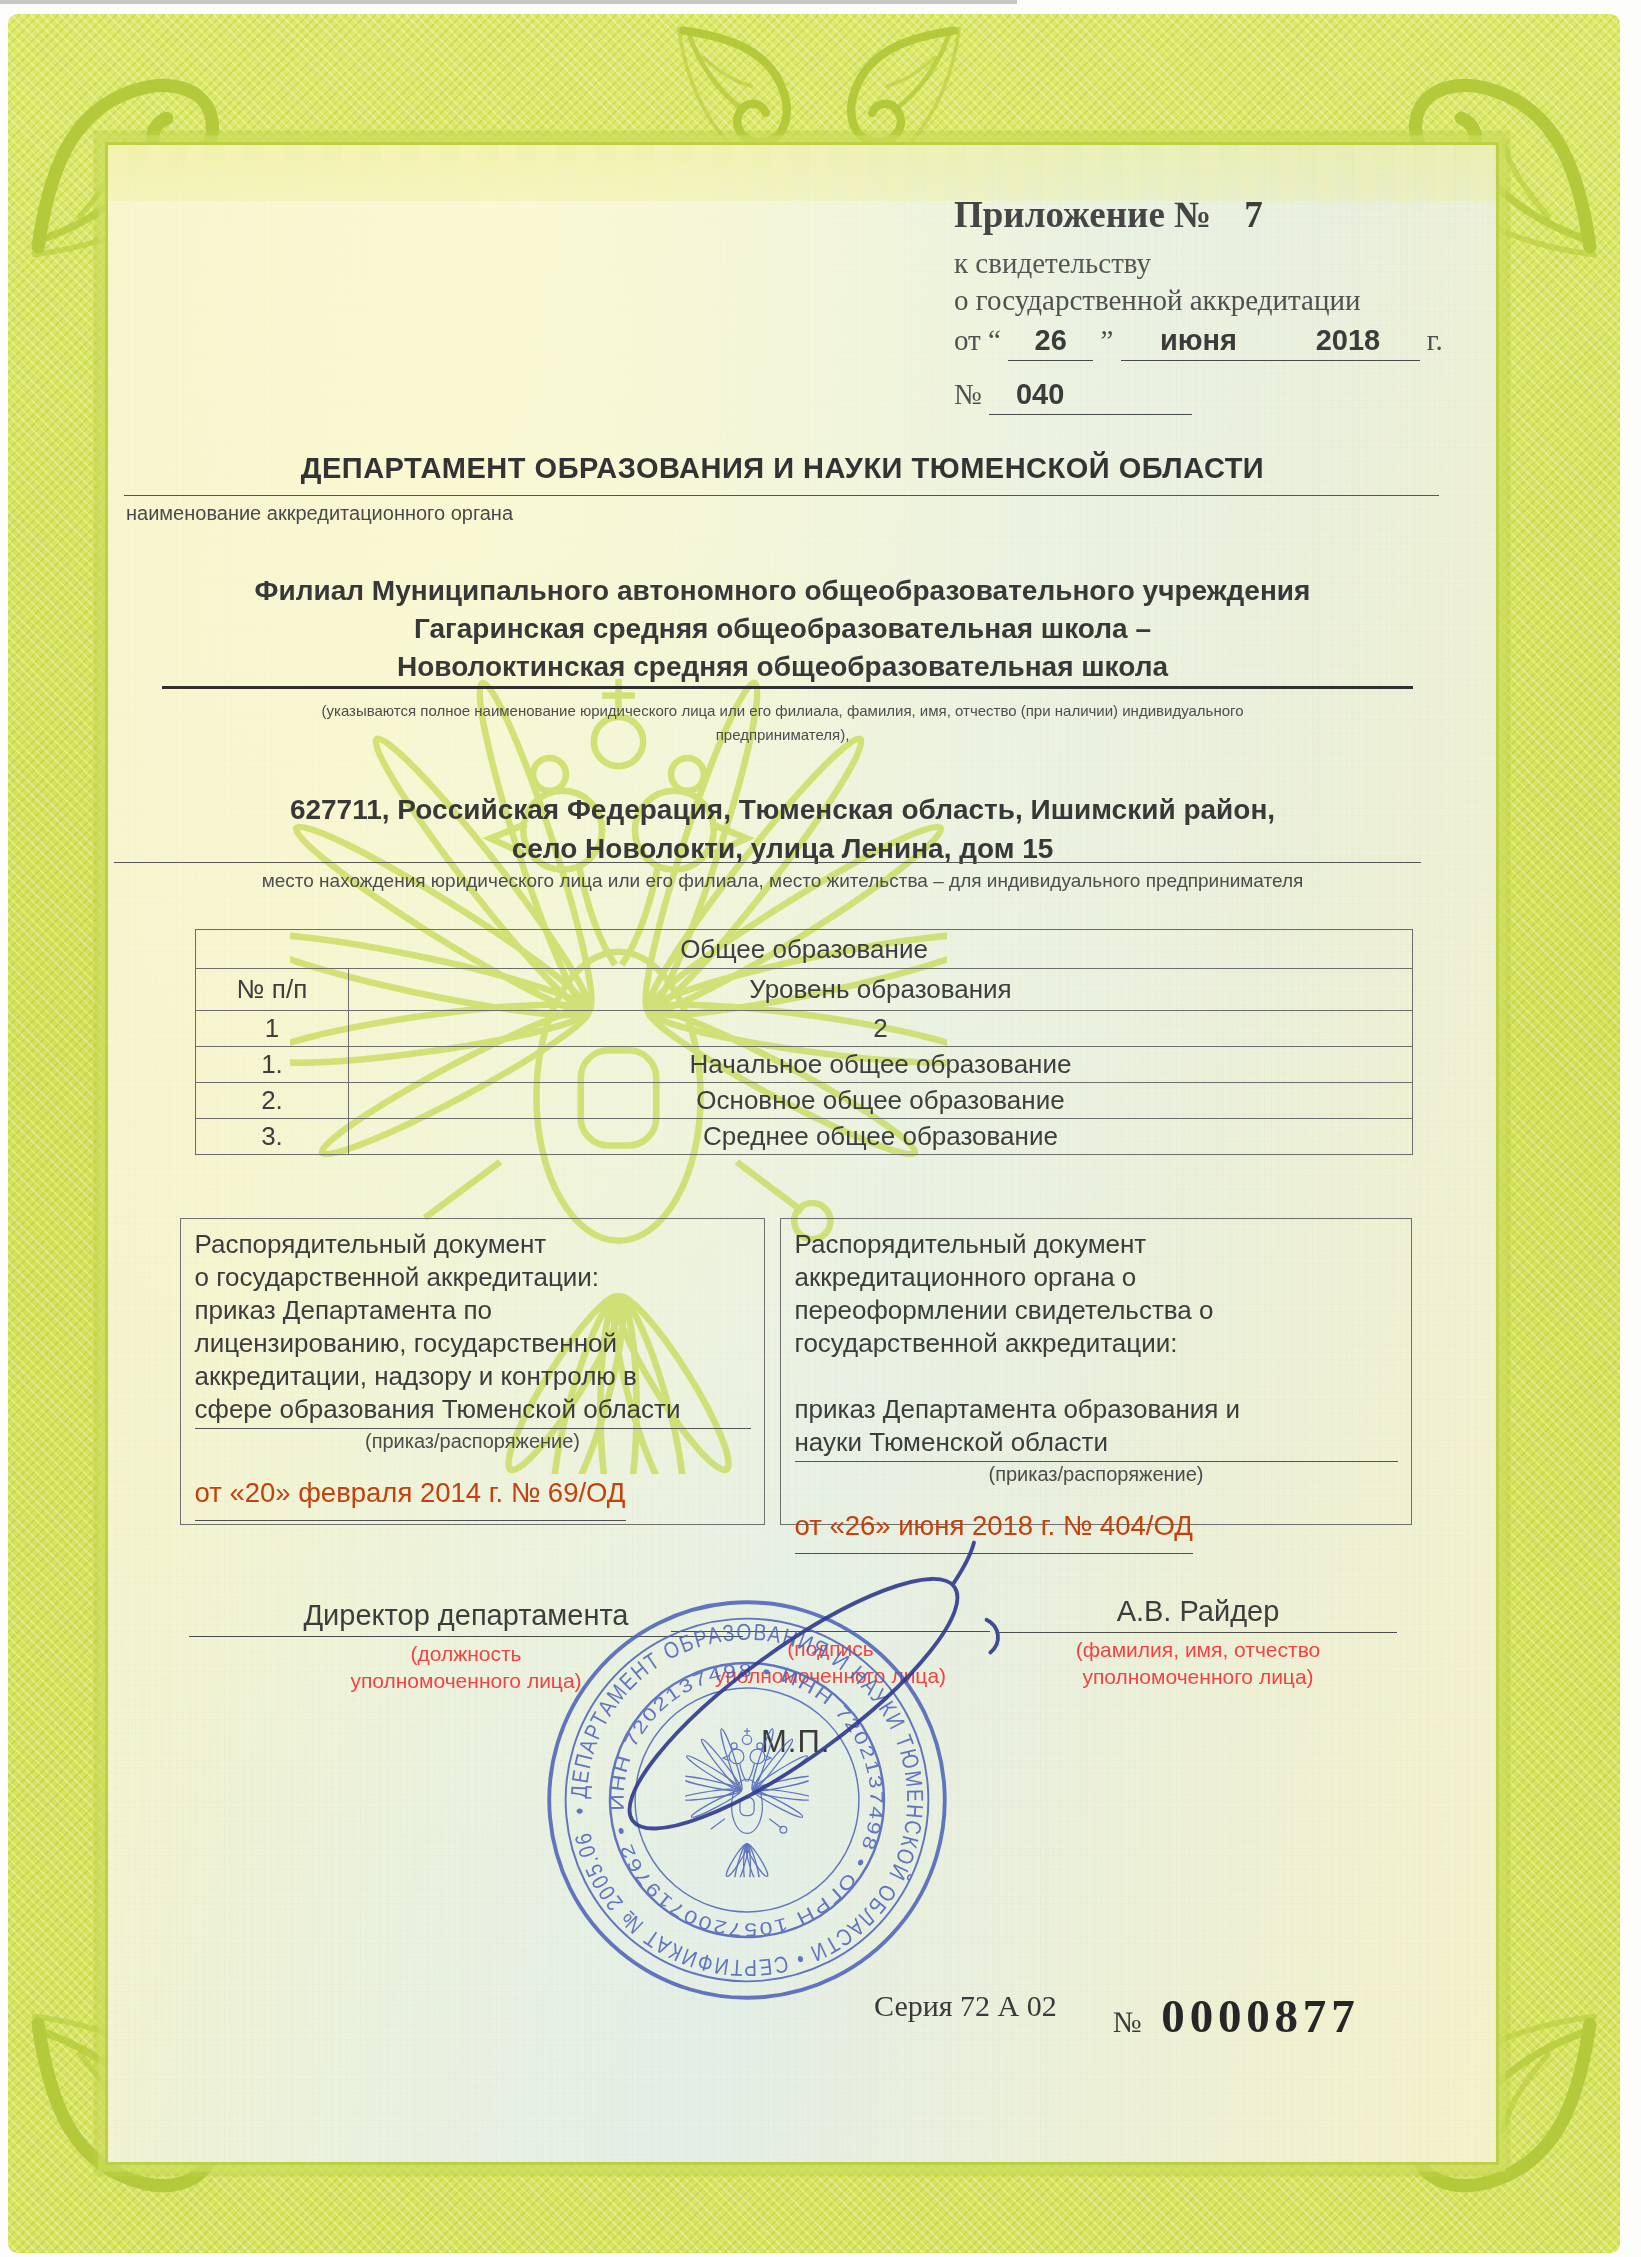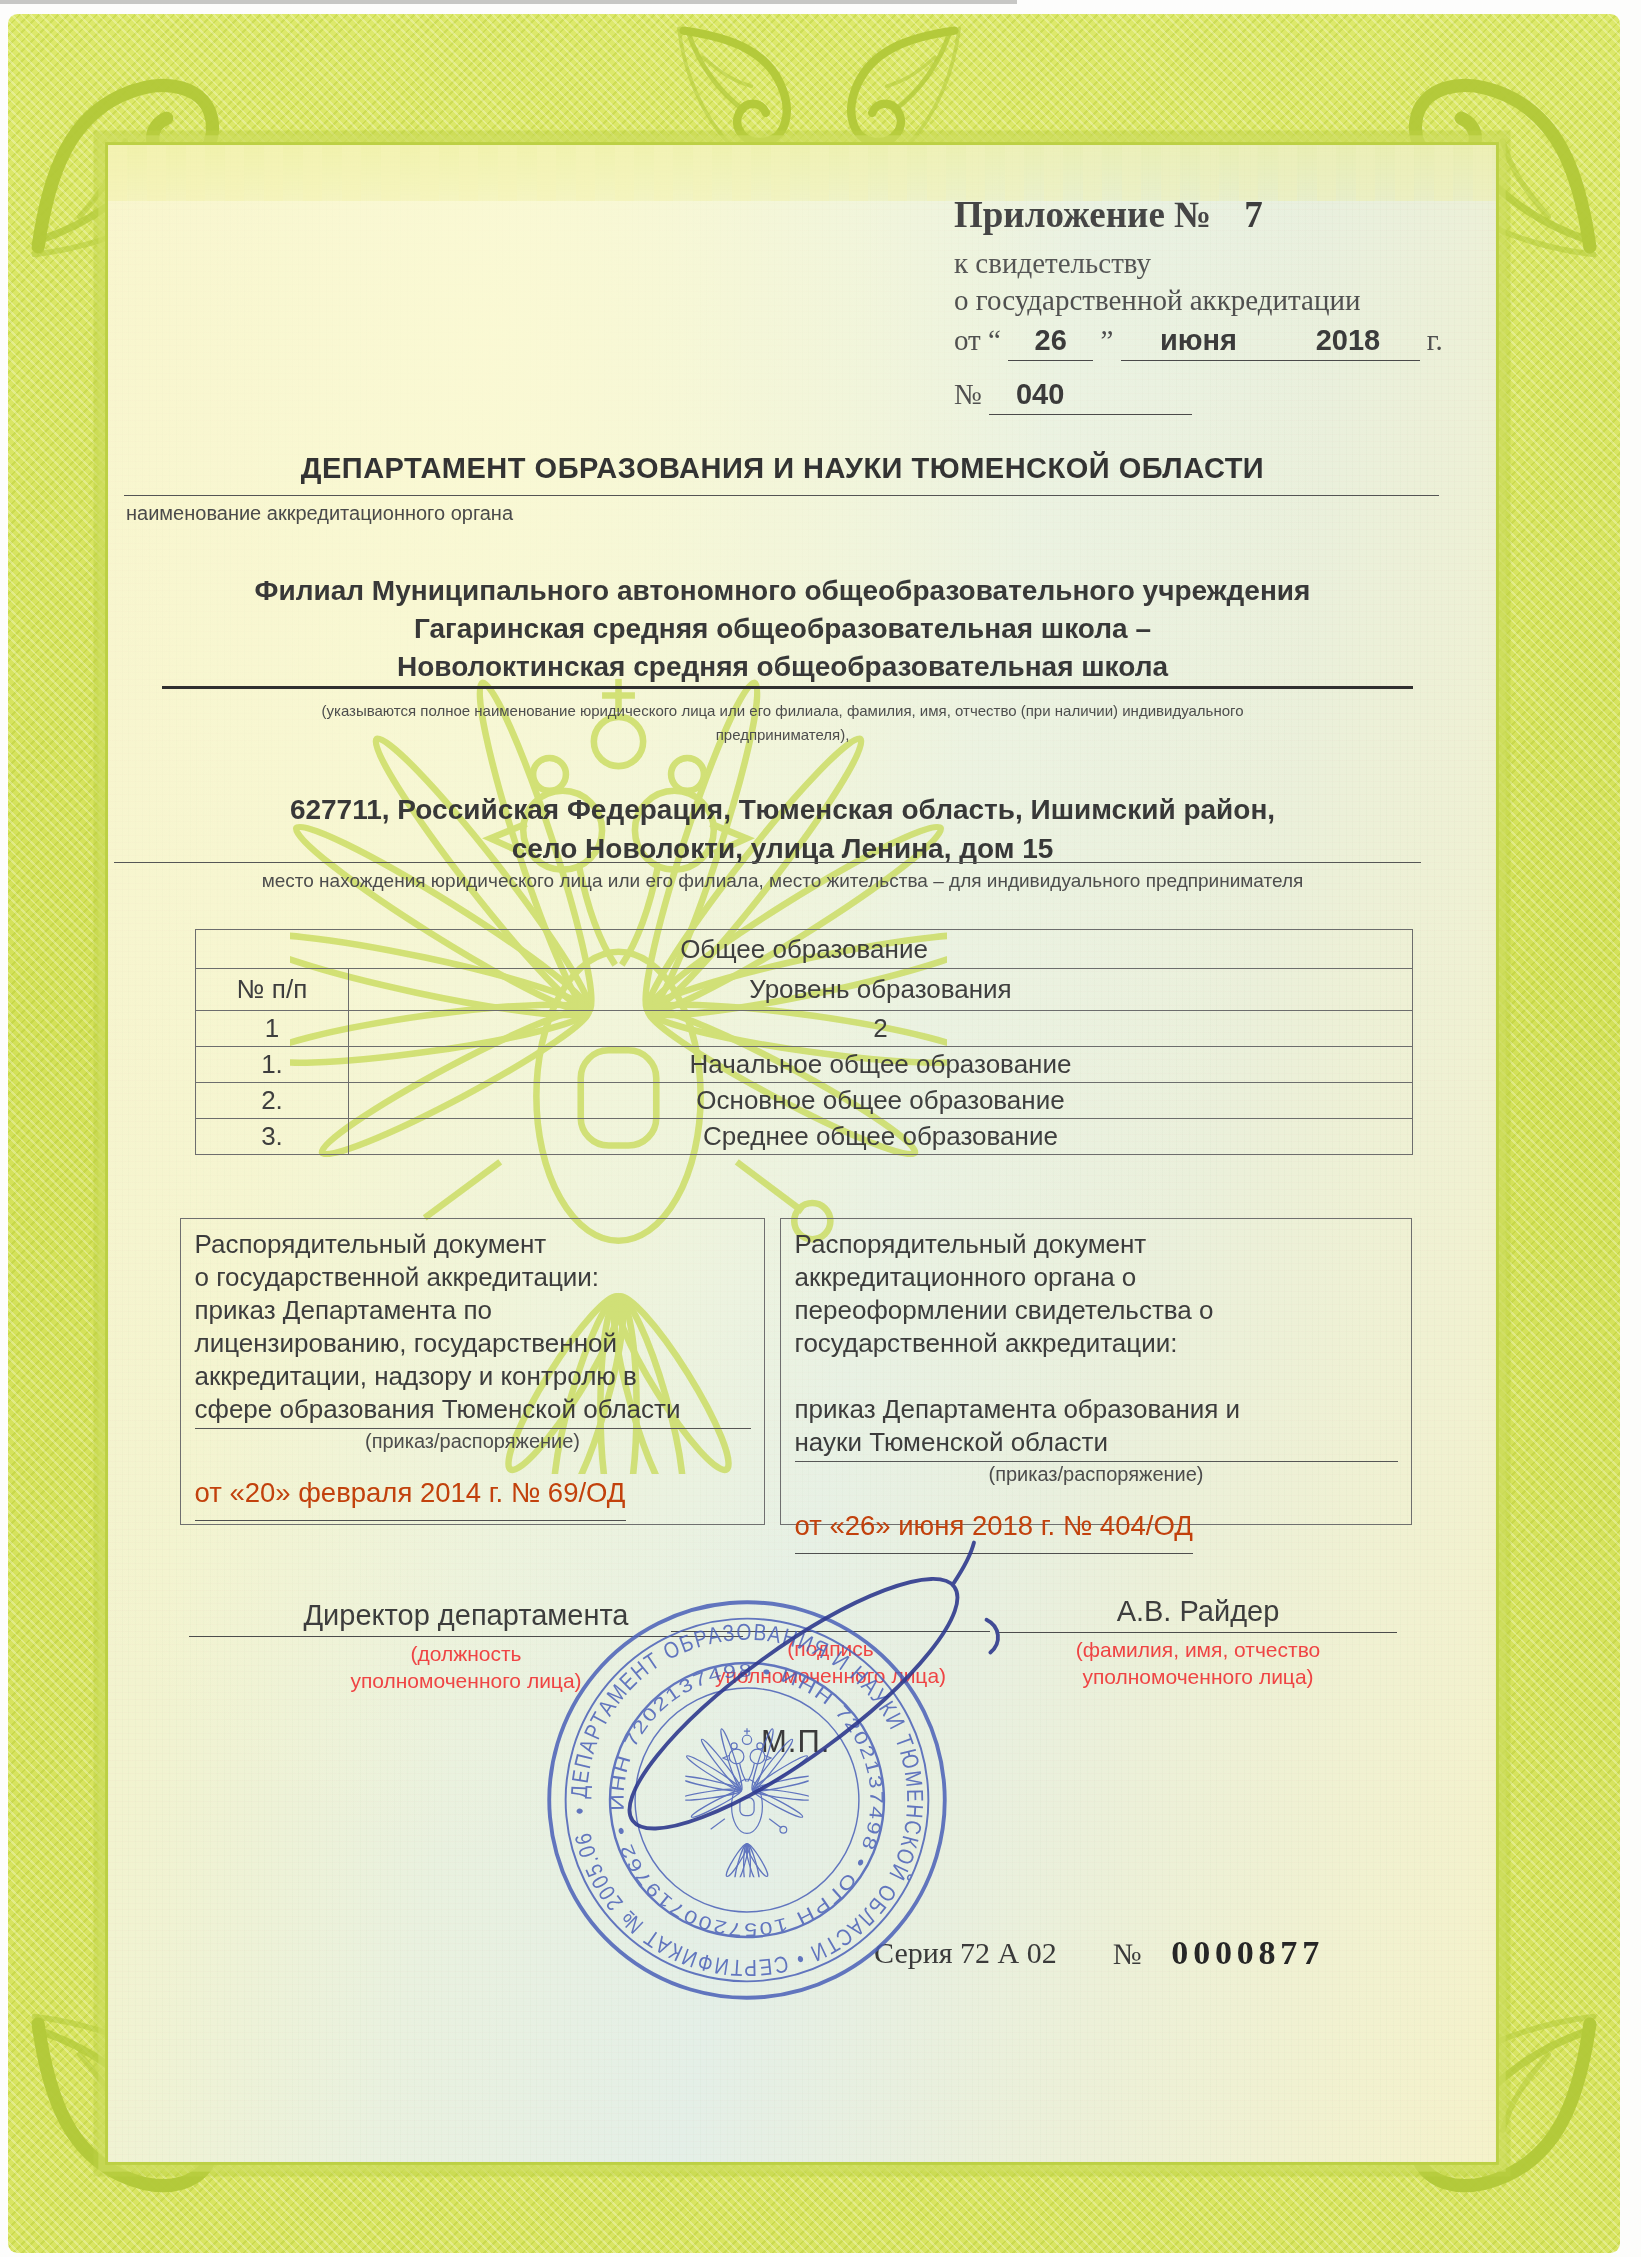--- a/index.html
+++ b/index.html
@@ -91,25 +91,25 @@
   .sig-col { text-align:center; }
   .sig-title { font-size:29px; color:#3d3d3d; padding-bottom:3.9px; border-bottom:1.9px solid #4c4c4c; }
   .sig-caption { font-size:21px; line-height:27px; color:#ef4444; padding-top:2.9px; }
   .sig-left  { left:189px;  top:1599px; width:554px; }
   .sig-mid   { left:671px;  top:1599px; width:319px; }
   .sig-right { left:999px; top:1595px; width:398px; }
   .sig-space { height:33px; border-bottom:1.9px solid #4c4c4c; }
   .mp-mark { left:761px; top:1724px; font-size:31px; color:#3a3a3a; letter-spacing:1px; }
 
   
-  .serial { left:874px; top:1934px; display:flex; align-items:center; gap:56px;
+  .serial { left:874px; top:1989px; display:flex; align-items:flex-start; gap:56px;
             font-family:"Liberation Serif",serif; color:#3a3a3a; }
   .serial .series { font-size:30px; }
   .serial .number-wrap { font-size:30px; }
-  .serial .digits { font-weight:bold; font-size:34px; letter-spacing:4.8px; color:#262626; margin-left:30px; }
+  .serial .digits { font-weight:bold; font-size:47px; letter-spacing:4.8px; color:#262626; margin-left:20px; }
 
   
   .stamp-text { fill:#4a60b8; font-family:"Liberation Sans",sans-serif; }
 </style>
 </head>
 <body>
 
 <svg width="0" height="0" style="position:absolute" aria-hidden="true">
   <defs>
     <symbol id="curlSym" viewBox="0 0 120 120">

